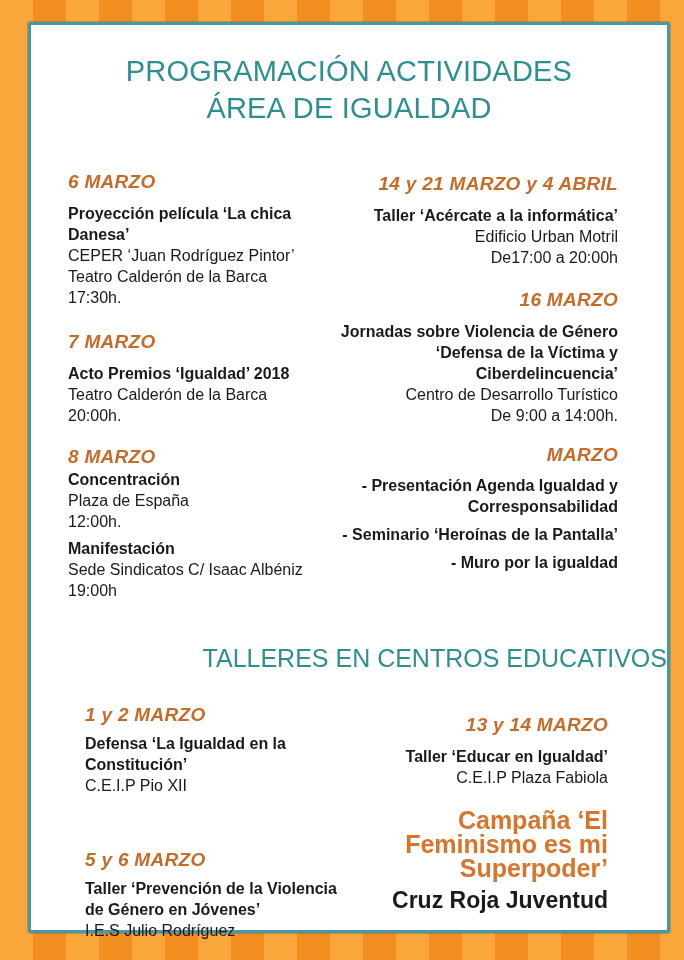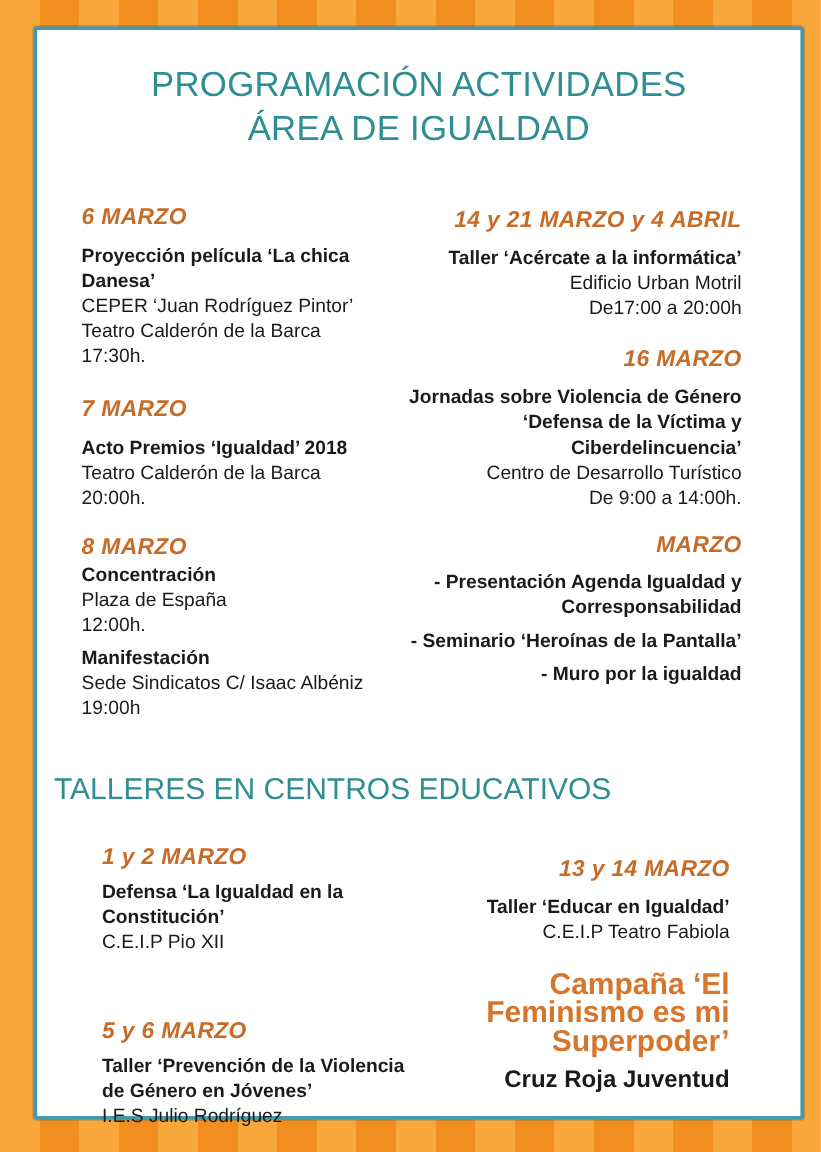--- a/index.html
+++ b/index.html
@@ -23,22 +23,22 @@
     padding-left:14px;
   }
   .poster-title {
     position:absolute; top:28px; left:0; width:100%;
     text-align:center;
     color:#2f8e91;
     font-size:29px; line-height:37px;
     letter-spacing:0.2px;
   }
   .section-title {
-    position:absolute; top:618px; left:14px; width:100%;
-    text-align:left;
+    position:absolute; top:618px; left:0; width:100%;
+    text-align:right;
     color:#2f8e91;
     font-size:25px; line-height:30px;
   }
   .event { position:absolute; font-size:16px; line-height:21px; color:#1a1a1a; }
   .event .date {
     color:#c66b28; font-weight:bold;
     font-size:19px; line-height:24px;
     margin-bottom:9px; letter-spacing:0.3px;font-style:italic;
   }
   .event .date.tight { margin-bottom:0; }
@@ -47,21 +47,21 @@
   .eline { font-weight:normal; }
   .subevent { margin-top:6px; }
   .right-align { text-align:right; }
   .bullet { font-weight:bold; margin-bottom:7px; }
   .campaign-title {
     color:#d6752b; font-weight:bold;
     font-size:25px; line-height:24px;
     text-align:right;
   }
   .campaign-org {
-    font-weight:bold; font-size:20px; line-height:21px;
+    font-weight:bold; font-size:23px; line-height:21px;
     margin-top:10px; text-align:right; color:#1a1a1a;
   }
 </style>
 </head>
 <body>
 
 <div class="page">
   <div class="card">
 
     <div class="poster-title">
@@ -129,21 +129,21 @@
 
     <div class="event" style="left:54px; top:787px; width:272px;margin-top:36px;">
       <div class="date" style="margin-bottom:6px;">5 y 6 MARZO</div>
       <div class="etitle">Taller ‘Prevención de la Violencia de Género en Jóvenes’</div>
       <div class="eline">I.E.S Julio Rodríguez</div>
     </div>
 
     <div class="event right-align" style="left:296px; top:688px; width:281px;">
       <div class="date">13 y 14 MARZO</div>
       <div class="etitle">Taller ‘Educar en Igualdad’</div>
-      <div class="eline">C.E.I.P Teatro Fabiola</div>
+      <div class="eline">C.E.I.P Plaza Fabiola</div>
     </div>
 
     <div class="event" style="left:296px; top:783px; width:281px;">
       <div class="campaign-title">Campaña ‘El Feminismo es mi Superpoder’</div>
       <div class="campaign-org">Cruz Roja Juventud</div>
     </div>
 
   </div>
 </div>
 

